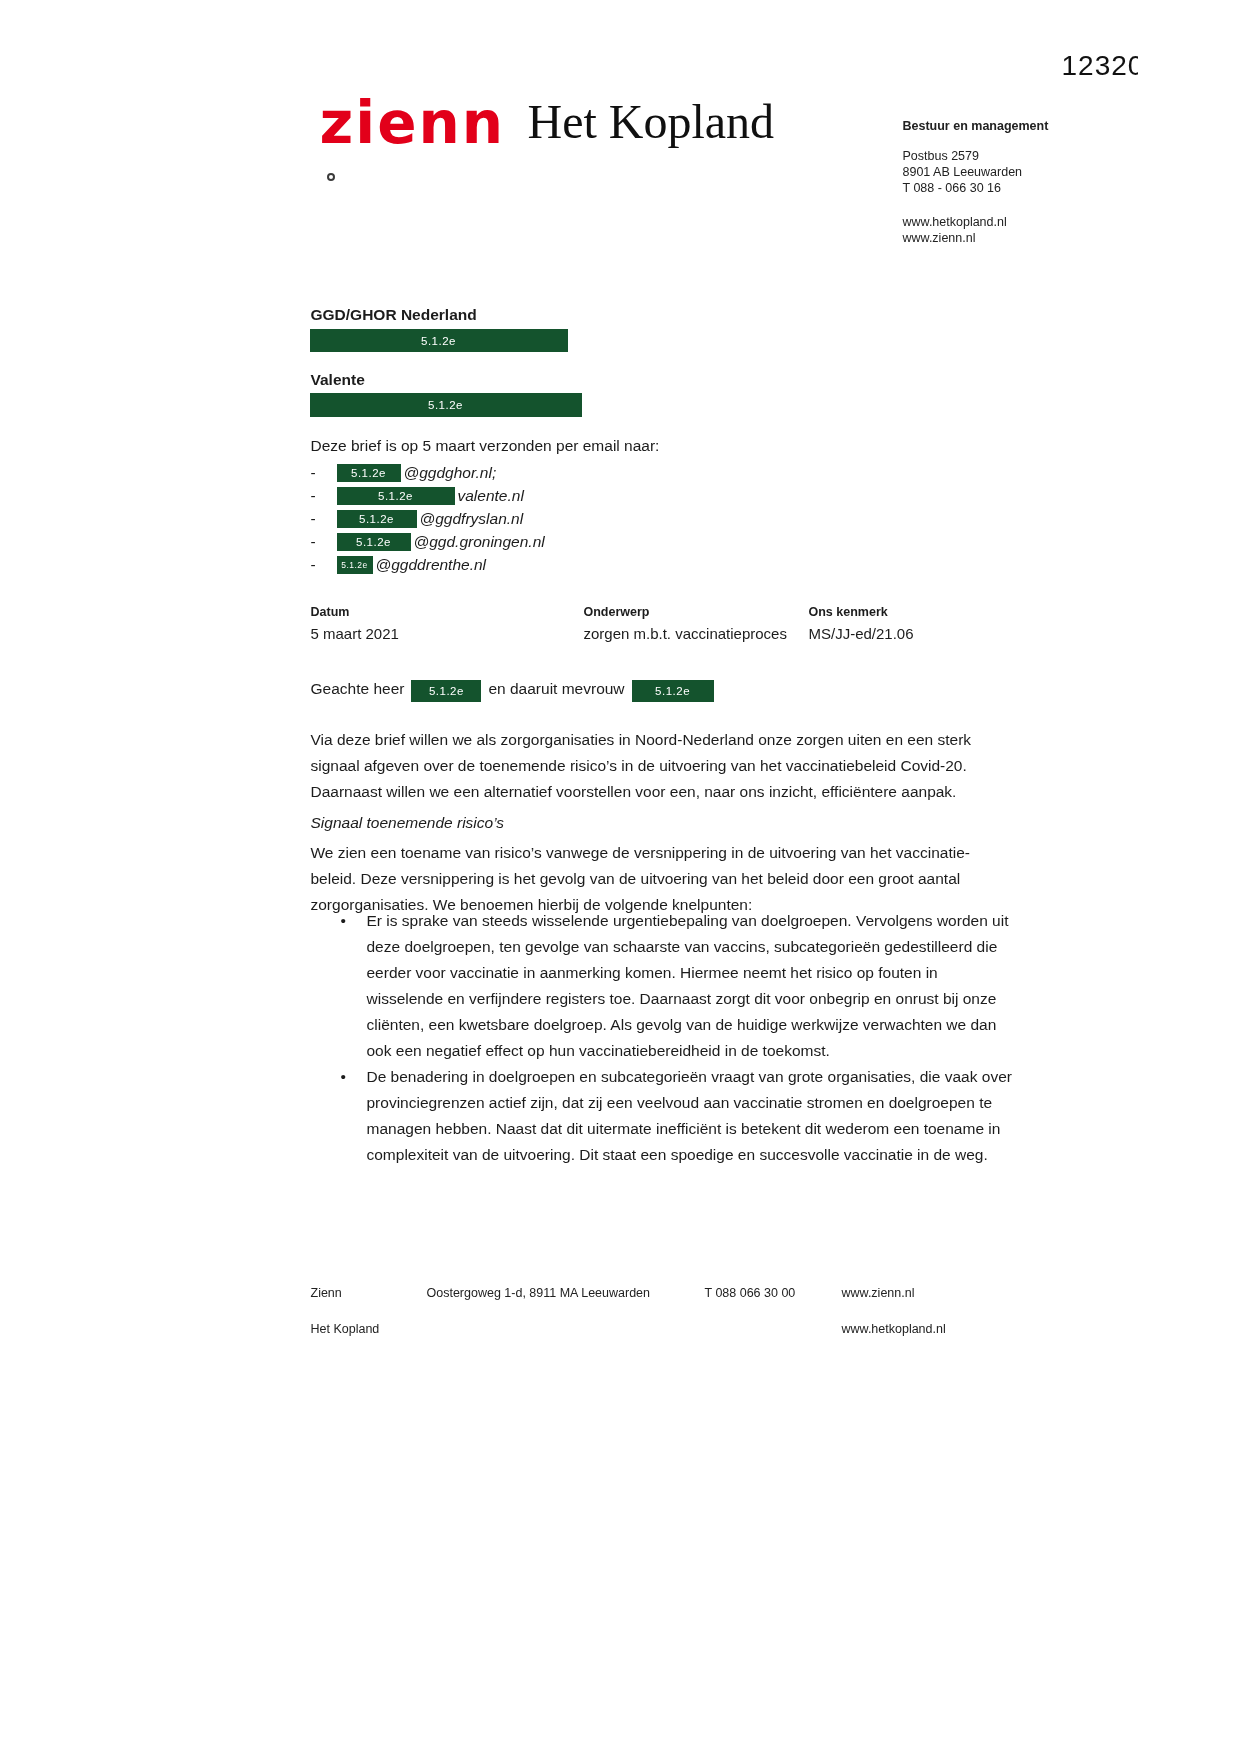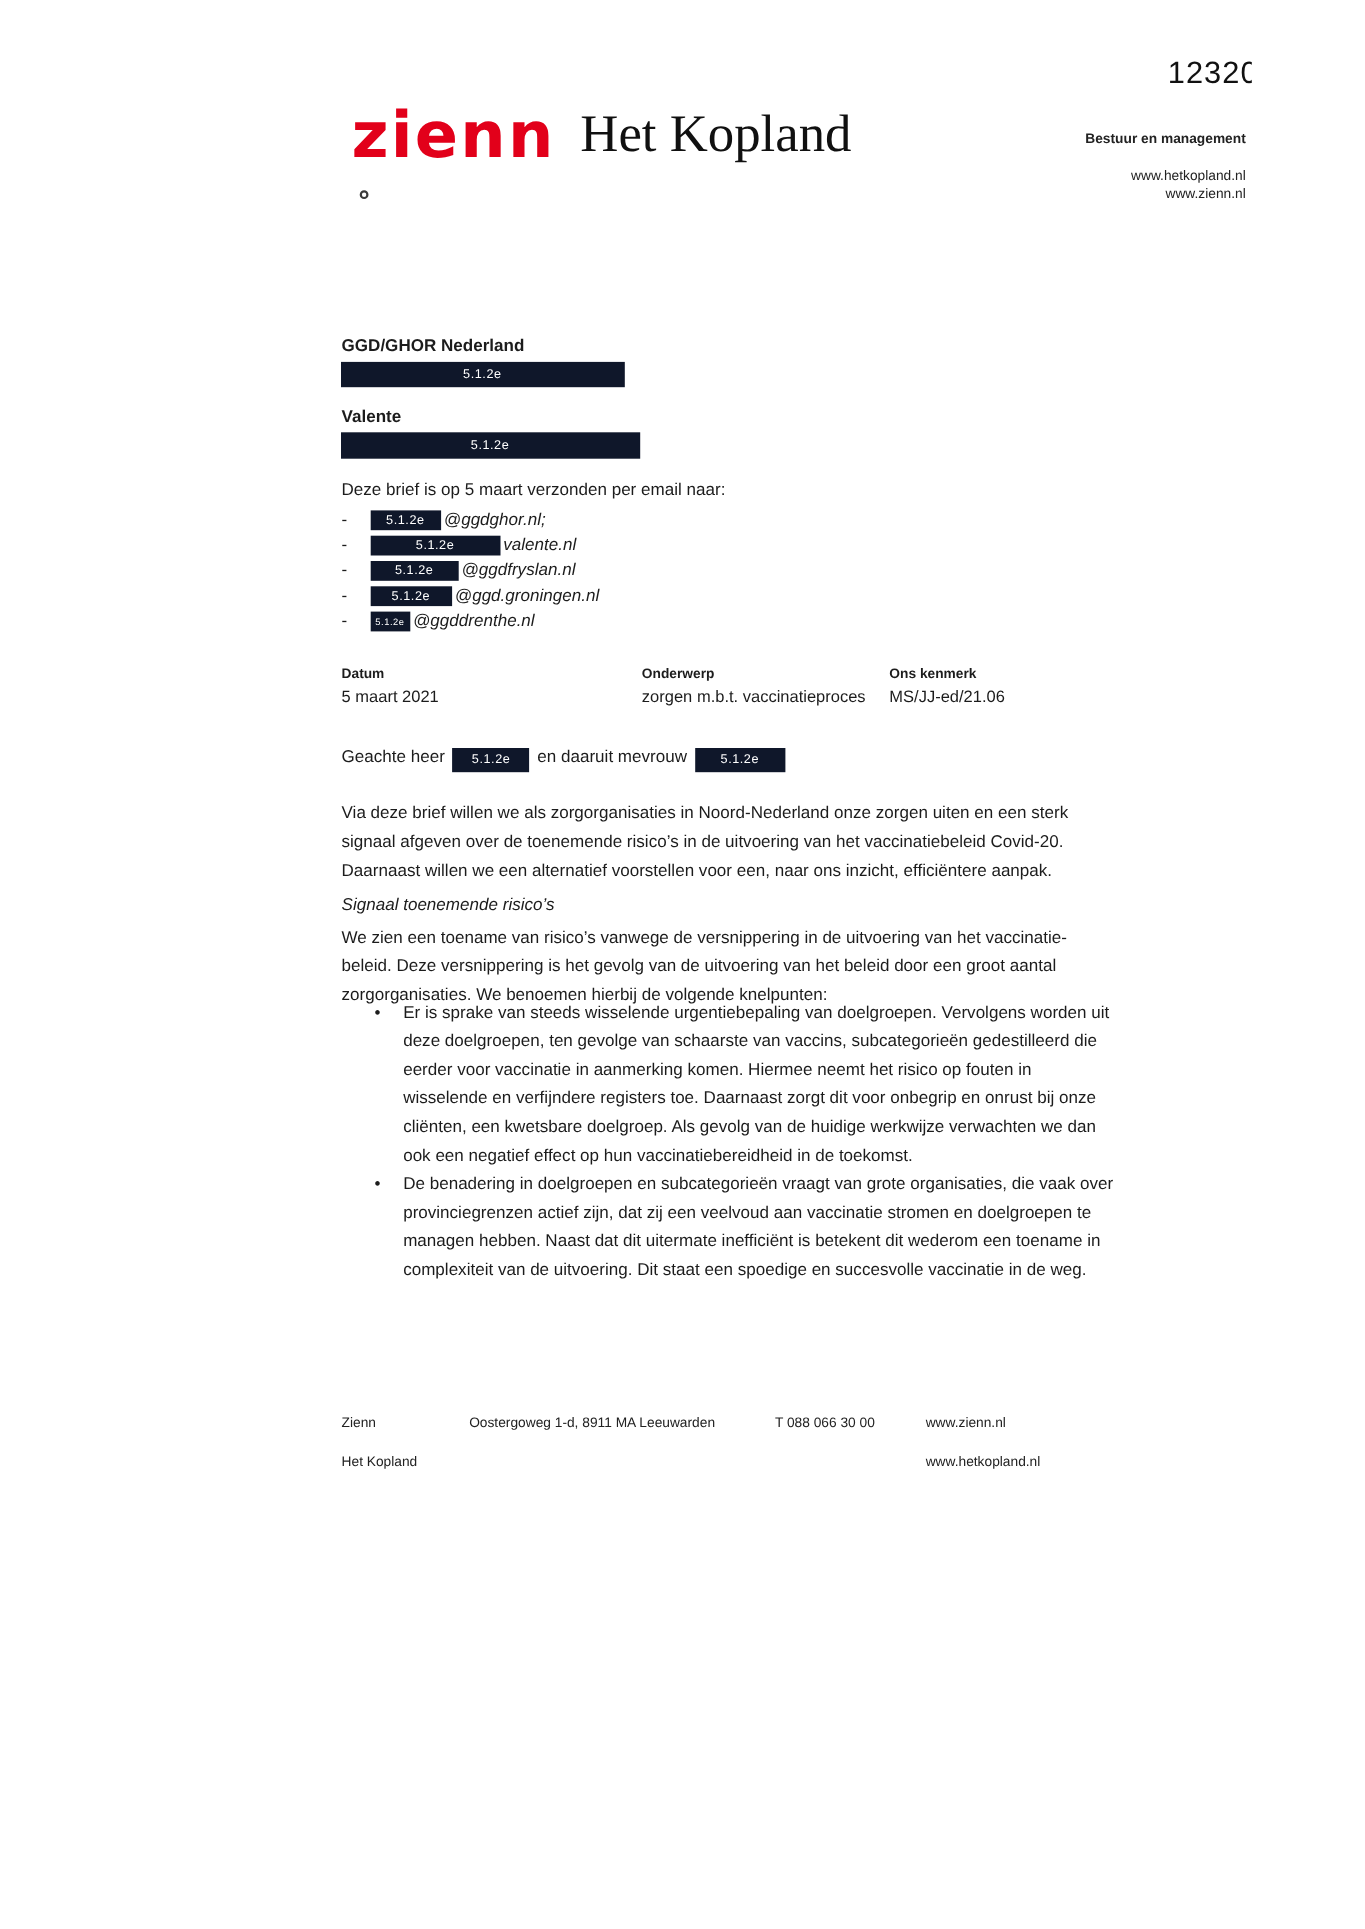--- a/index.html
+++ b/index.html
@@ -61,37 +61,36 @@
 
   
   .contact {
     position: absolute;
     left: 799px;
     top: 118px;
     width: 230px;
     font-size: 12.5px;
     line-height: 16px;
     color: #222;
-    text-align: right;
   }
   .contact .title { font-weight: bold; margin-bottom: 14px; }
   .contact .webs { margin-top: 18px; }
 
   
   .recipient-name {
     position: absolute;
     left: 207px;
     font-weight: bold;
     font-size: 15.5px;
   }
   .recipient-1 { top: 306px; }
   .recipient-2 { top: 371px; }
 
   .redaction {
-    background: #0f172a;
+    background: #14532d;
     color: #ffffff;
     display: flex;
     align-items: center;
     justify-content: center;
     font-size: 11.5px;
     font-style: normal;
     letter-spacing: 0.5px;
   }
   .bar-abs { position: absolute; }
   .bar-1 { left: 206px; top: 329px; width: 258px; height: 23px; }
@@ -213,20 +212,25 @@
 <div class="page">
 
   <div class="doc-number">1232043</div>
 
   <div class="logo-zienn">zienn</div>
   <div class="logo-mark"></div>
   <div class="logo-kopland">Het Kopland</div>
 
   <div class="contact">
     <div class="title">Bestuur en management</div>
+    <div class="lines">
+      <div>Postbus 2579</div>
+      <div>8901 AB  Leeuwarden</div>
+      <div>T 088 - 066 30 16</div>
+    </div>
     <div class="webs">
       <div>www.hetkopland.nl</div>
       <div>www.zienn.nl</div>
     </div>
   </div>
 
   <div class="recipient-name recipient-1">GGD/GHOR Nederland</div>
   <div class="redaction bar-abs bar-1">5.1.2e</div>
 
   <div class="recipient-name recipient-2">Valente</div>

